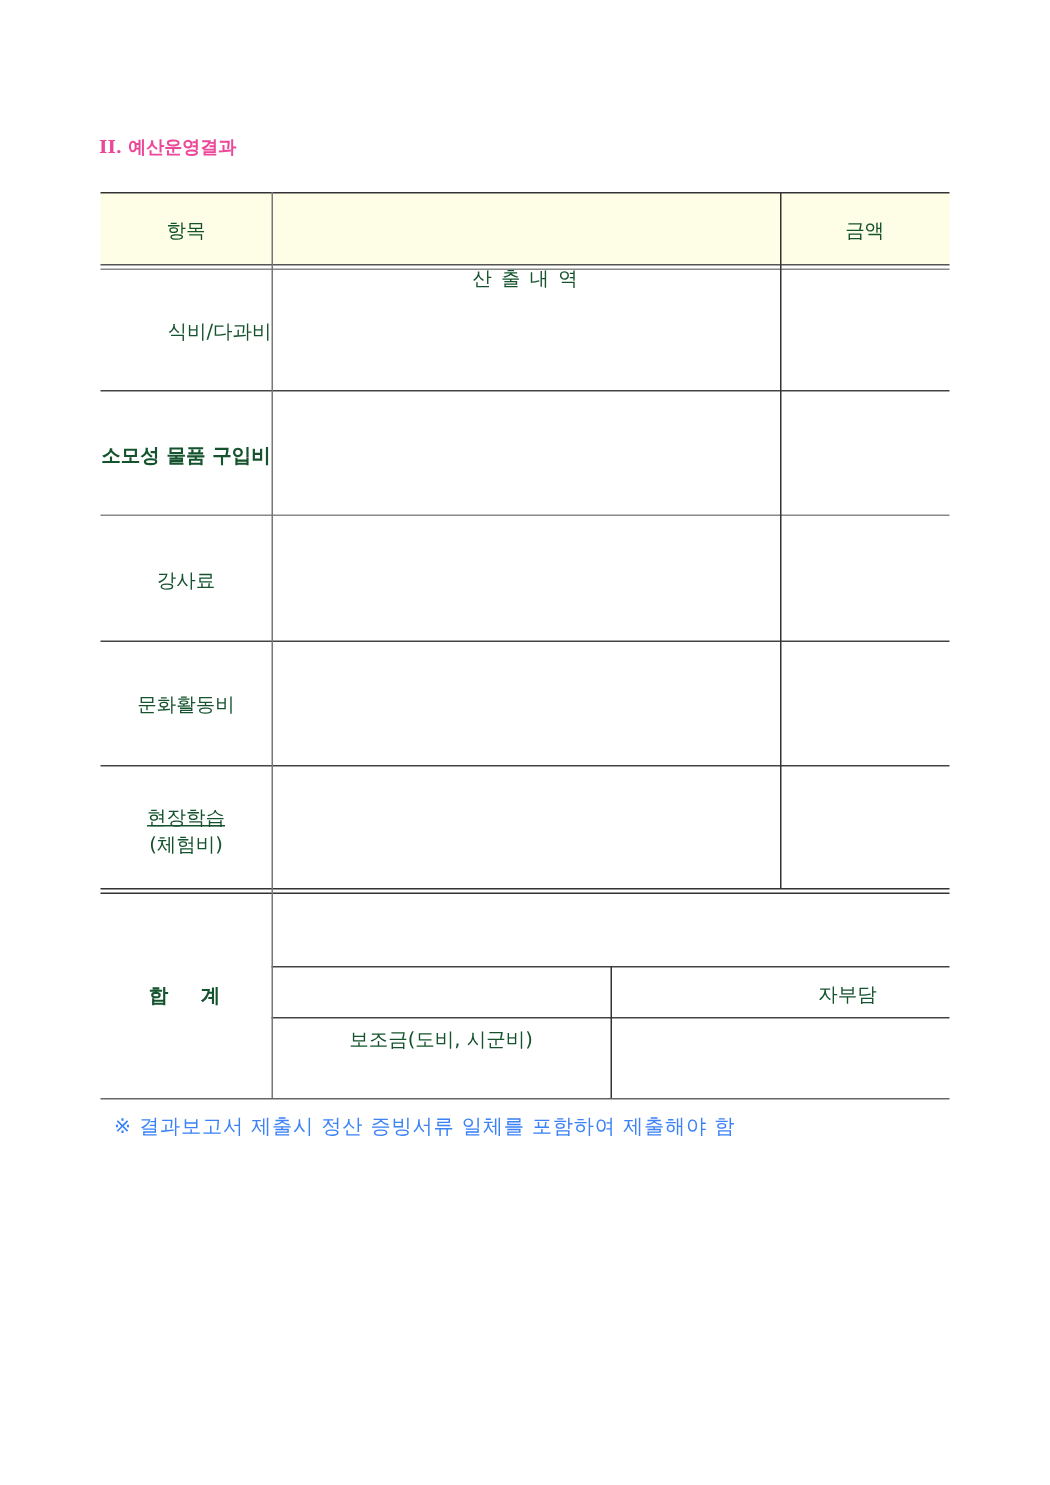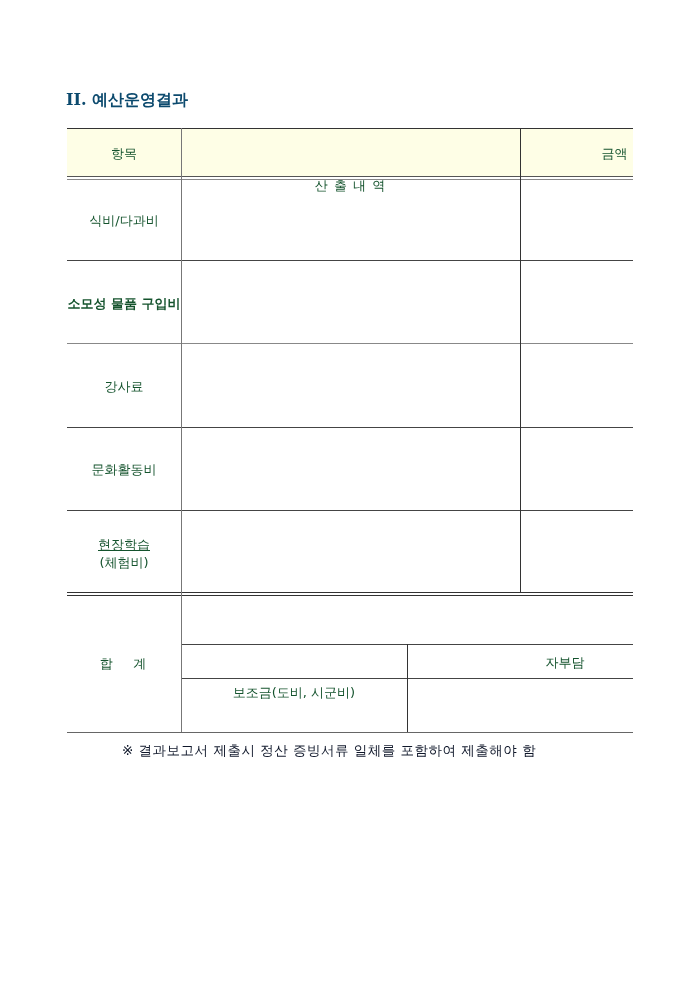--- a/index.html
+++ b/index.html
@@ -1,24 +1,24 @@
 <!DOCTYPE html>
 <html><head>
 <meta charset="utf-8">
 <style>
   html, body { margin:0; padding:0; }
   body { width:700px; height:990px; background:#ffffff; position:relative; overflow:hidden;
          font-family:"DejaVu Sans", sans-serif; color:#111; }
   .title { position:absolute; left:66px; top:90px; font-family:"DejaVu Serif", serif;
-           font-size:16px; font-weight:bold; color:#0c4a6e; letter-spacing:0px; }
+           font-size:12px; font-weight:bold; color:#ec4899; letter-spacing:0px; }
   .hline { position:absolute; left:67px; width:566px; height:0; border-top:1px solid #444; }
   .vline { position:absolute; width:0; border-left:1px solid #555; }
   .cell-text { position:absolute; font-size:13px; color:#14532d; text-align:center; }
   .hdr-bg { position:absolute; left:67px; top:128px; width:566px; height:49px; background:#fefee6; }
-  .note { position:absolute; left:76px; top:742px; font-size:13.5px; color:#0f172a; letter-spacing:0.5px;margin-left:46px; }
+  .note { position:absolute; left:76px; top:742px; font-size:13.5px; color:#3b82f6; letter-spacing:0.5px; }
 </style>
 </head>
 <body>
 
 <div class="title">II. 예산운영결과</div>
 
 <div>
   <div class="hdr-bg"></div>
 
   <div class="hline" style="top:128px; border-top:1.5px solid #333;"></div>
@@ -33,41 +33,41 @@
   <div class="hline" style="left:181px; width:452px; top:644px;"></div>
   <div class="hline" style="left:181px; width:452px; top:678px;"></div>
   <div class="hline" style="top:732px; border-top-color:#666;"></div>
 
   <div class="vline" style="left:181px; top:128px; height:604px; border-left-color:#777;"></div>
   <div class="vline" style="left:520px; top:128px; height:464px; border-left-color:#333;"></div>
   <div class="vline" style="left:407px; top:644px; height:88px; border-left-color:#333;"></div>
 
   <div class="cell-text" style="left:67px; width:114px; top:145px;">항목</div>
   <div class="cell-text" style="left:181px; width:339px; top:145px; letter-spacing:1px;margin-top:32px;">산 출 내 역</div>
-  <div class="cell-text" style="left:520px; width:113px; top:145px;padding-left:38px;">금액</div>
+  <div class="cell-text" style="left:520px; width:113px; top:145px;">금액</div>
 
-  <div class="cell-text" style="left:67px; width:114px; top:212px;">식비/다과비</div>
+  <div class="cell-text" style="left:67px; width:114px; top:212px;text-align:right;">식비/다과비</div>
   <div class="cell-text" style="left:60px; width:128px; top:295px; white-space:nowrap;font-weight:bold;">소모성 물품 구입비</div>
   <div class="cell-text" style="left:67px; width:114px; top:378px;">강사료</div>
   <div class="cell-text" style="left:67px; width:114px; top:461px;">문화활동비</div>
   <div class="cell-text" style="left:67px; width:114px; top:536px;text-decoration:underline;">현장학습</div>
   <div class="cell-text" style="left:67px; width:114px; top:554px;">(체험비)</div>
 
   <div style="position:absolute; left:182px; top:181px; width:337px; height:78px;"></div>
   <div style="position:absolute; left:521px; top:181px; width:112px; height:78px;"></div>
   <div style="position:absolute; left:182px; top:262px; width:337px; height:80px;"></div>
   <div style="position:absolute; left:521px; top:262px; width:112px; height:80px;"></div>
   <div style="position:absolute; left:182px; top:345px; width:337px; height:81px;"></div>
   <div style="position:absolute; left:521px; top:345px; width:112px; height:81px;"></div>
   <div style="position:absolute; left:182px; top:429px; width:337px; height:80px;"></div>
   <div style="position:absolute; left:521px; top:429px; width:112px; height:80px;"></div>
   <div style="position:absolute; left:182px; top:512px; width:337px; height:79px;"></div>
   <div style="position:absolute; left:521px; top:512px; width:112px; height:79px;"></div>
 
-  <div class="cell-text" style="left:67px; width:114px; top:655px; white-space:pre; letter-spacing:2px;">합   계</div>
+  <div class="cell-text" style="left:67px; width:114px; top:655px; white-space:pre; letter-spacing:2px;font-weight:bold;">합   계</div>
   <div style="position:absolute; left:182px; top:597px; width:451px; height:46px;"></div>
   <div class="cell-text" style="left:181px; width:226px; top:684px;">보조금(도비, 시군비)</div>
   <div class="cell-text" style="left:407px; width:226px; top:654px;padding-left:45px;">자부담</div>
   <div style="position:absolute; left:182px; top:680px; width:224px; height:51px;"></div>
   <div style="position:absolute; left:408px; top:680px; width:225px; height:51px;"></div>
 </div>
 
 <div class="note">※ 결과보고서 제출시 정산 증빙서류 일체를 포함하여 제출해야 함</div>
 
 </body></html>

